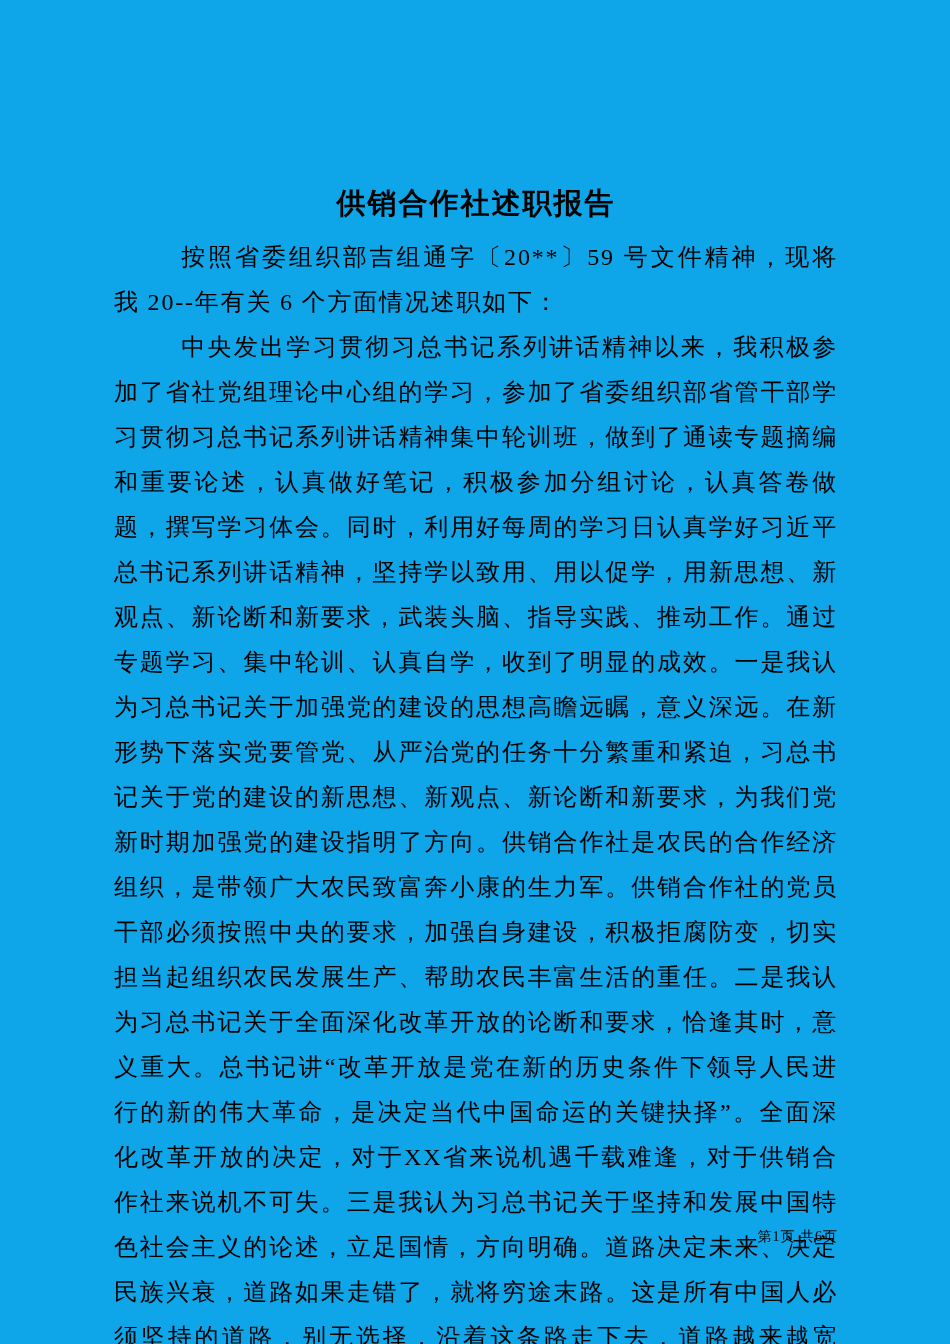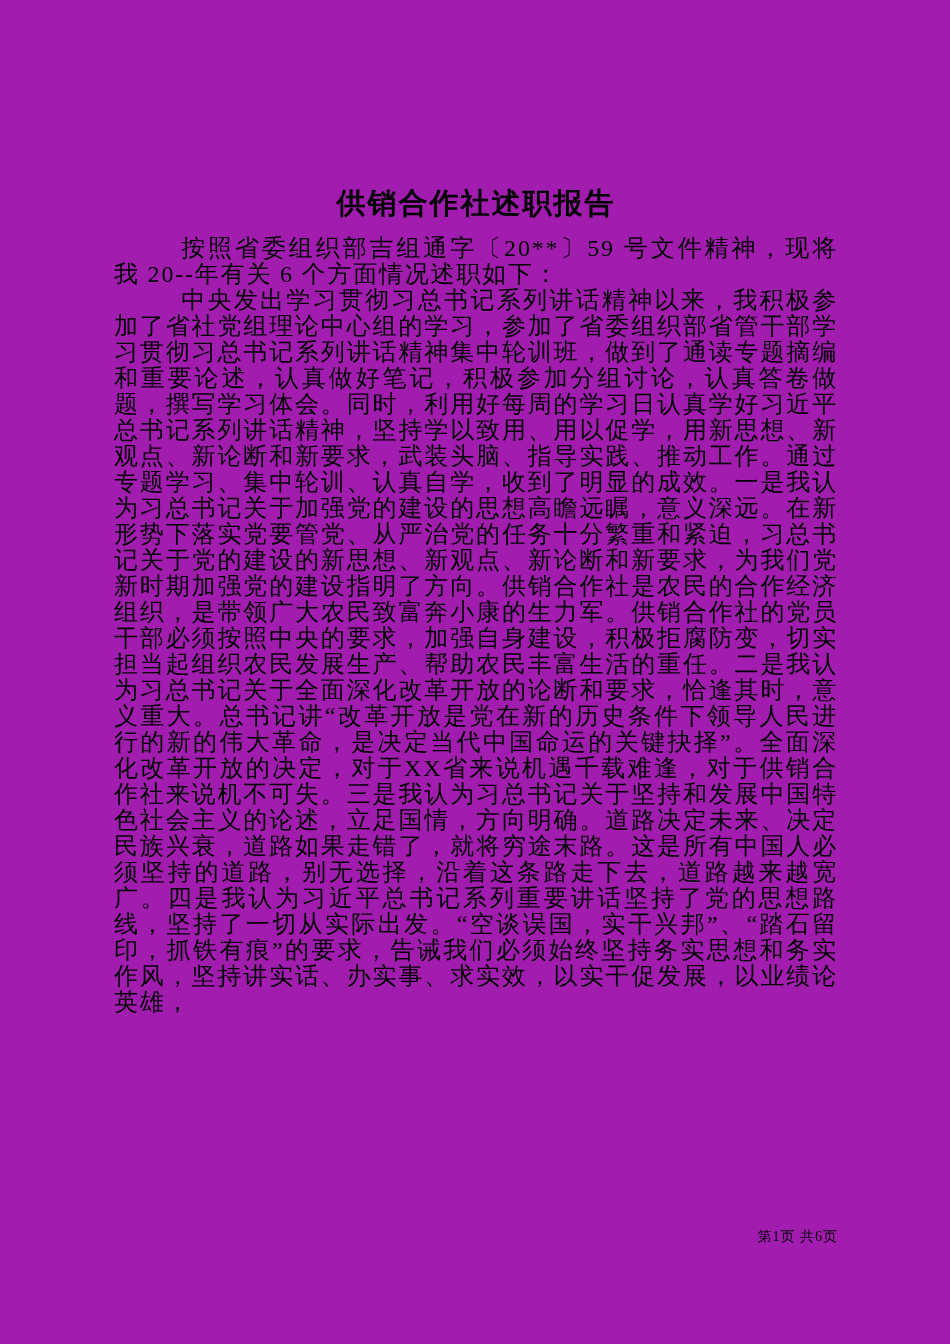--- a/index.html
+++ b/index.html
@@ -10,39 +10,39 @@
     margin: 0 auto;
     background: #ffffff;
     position: relative;
     font-family: "Liberation Serif", "DejaVu Serif", serif;
     color: #000000;
     overflow: hidden;
   }
   .page {
     position: absolute;
     inset: 0;
-    background: #a21caf;
+    background: #0ea5e9;
   }
   .content {
     position: absolute;
     left: 114px;
     top: 183px;
     width: 724px;
   }
   .title {
     font-size: 29px;
     font-weight: 700;
     text-align: center;
     letter-spacing: 2px;
     margin-bottom: 12px;
     line-height: 40px;
   }
   .para {
     font-size: 24px;
-    line-height: 26px;
+    line-height: 45px;
     text-align: justify;
     letter-spacing: 1.8px;
     word-break: break-all;
   }
   .para.body-indent { text-indent: 2.8em; }
   .para.heading-indent { text-indent: 1.5em; }
   .footer {
     position: absolute;
     right: 112px;
     top: 1228px;

